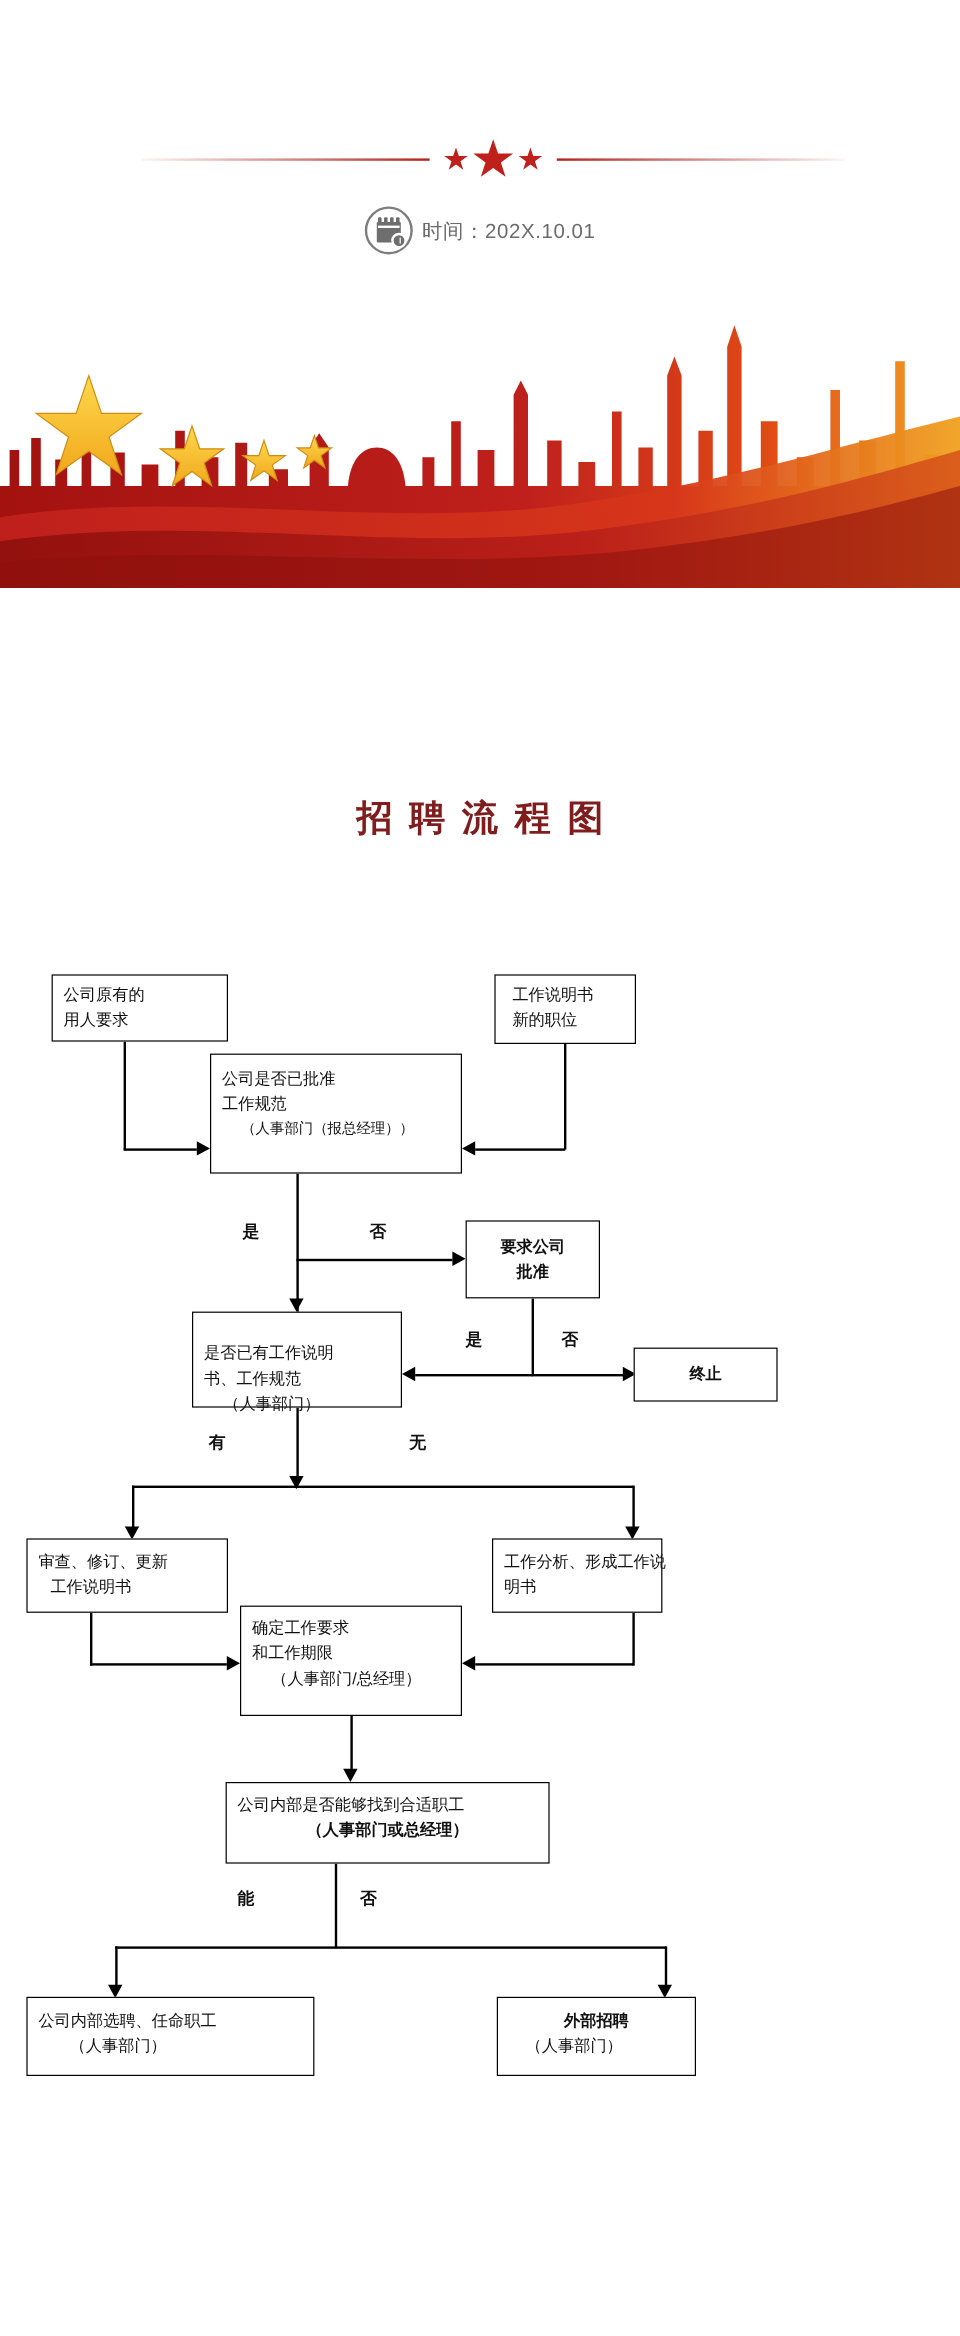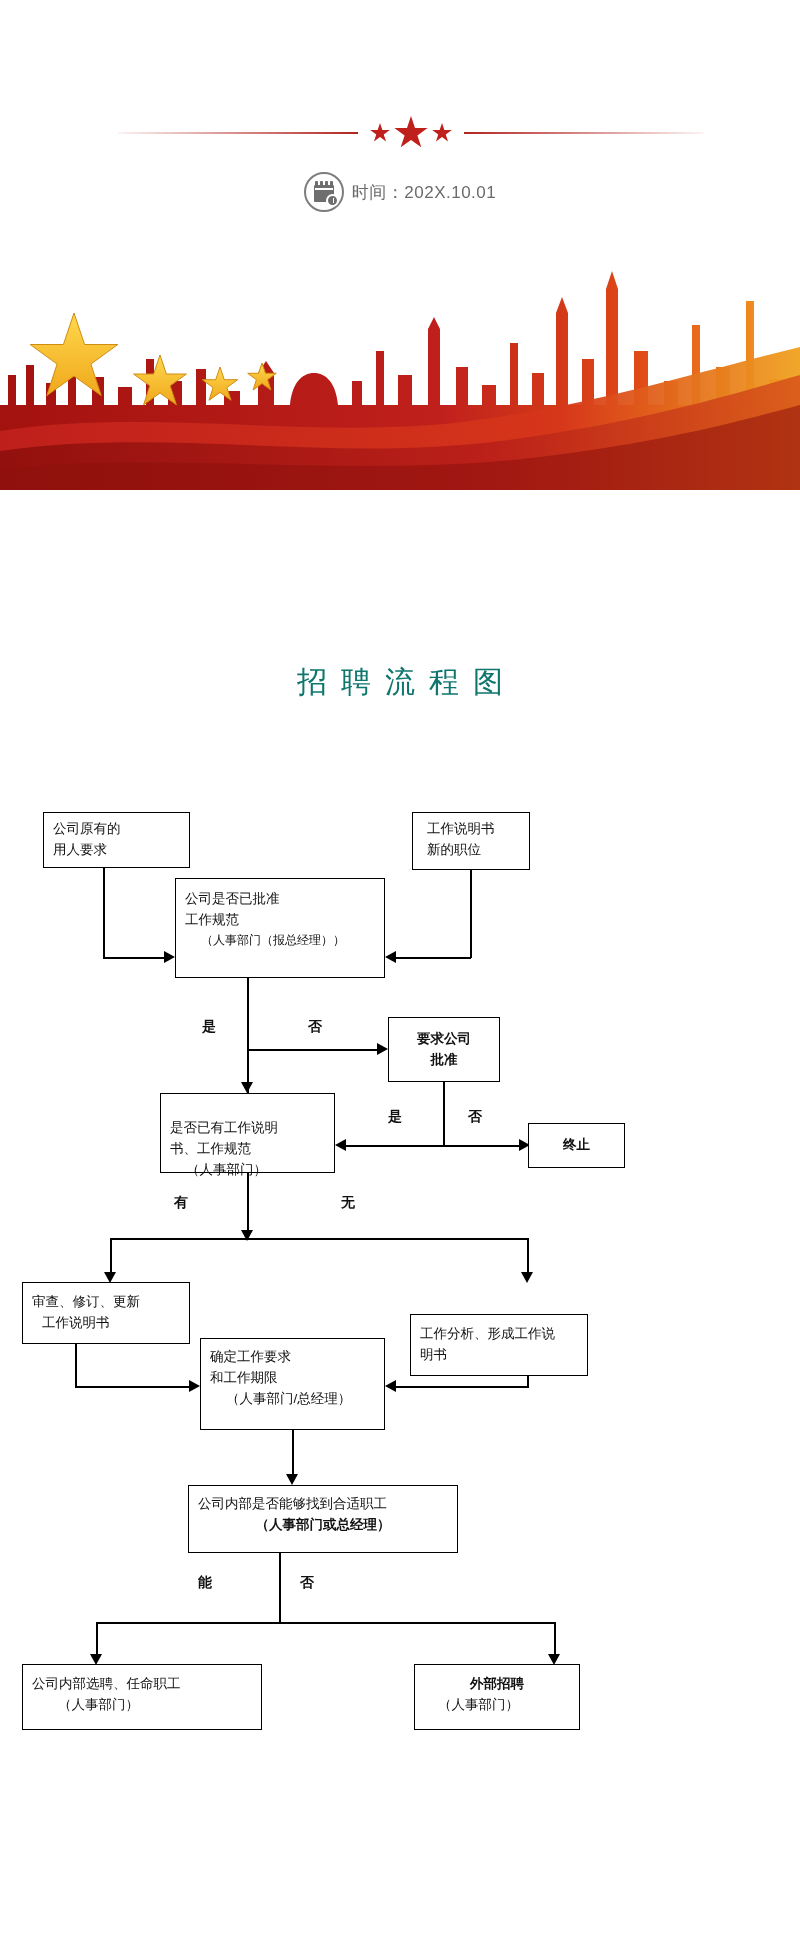--- a/index.html
+++ b/index.html
@@ -112,22 +112,22 @@
   }
   .skyline-wrap svg { display:block; }
 
   
   .doc-title {
     position: absolute;
     left: 0; top: 662px;
     width: 800px;
     text-align: center;
     font-size: 30px;
-    font-weight: normal;
-    color: #0f766e;
+    font-weight: bold;
+    color: #7f1d1d;
     letter-spacing: 14px;
     text-indent: 14px;
     font-family: "Liberation Sans", "DejaVu Sans", sans-serif;
   }
 
   
   .flow {
     position: absolute;
     left: 0; top: 790px;
     width: 800px; height: 1100px;
@@ -308,42 +308,42 @@
 
   <div class="ln-v" style="left:443px; top:292px; height:64px;"></div>
   <div class="ln-h" style="left:346px; top:355px; width:98px;"></div>
   <div class="arw left" style="left:335px; top:349px;"></div>
   <div class="ln-h" style="left:443px; top:355px; width:77px;"></div>
   <div class="arw right" style="left:519px; top:349px;"></div>
 
   <div class="lbl" style="left:388px; top:318px;">是</div>
   <div class="lbl" style="left:468px; top:318px;">否</div>
 
-  <div class="node vc" style="left:528px; top:333px; width:97px; height:45px; text-align:center;justify-content:center;">
+  <div class="node vc" style="left:528px; top:333px; width:120px; height:45px; text-align:center;justify-content:center;">
     <span class="ln ctr">终止</span>
   </div>
 
   <div class="lbl" style="left:174px; top:404px;">有</div>
   <div class="lbl" style="left:341px; top:404px;">无</div>
 
   <div class="ln-v" style="left:247px; top:383px; height:62px;"></div>
   <div class="arw down" style="left:241px; top:440px;"></div>
 
   <div class="ln-h" style="left:110px; top:448px; width:418px;"></div>
   <div class="ln-v" style="left:110px; top:448px; height:38px;"></div>
   <div class="arw down" style="left:104px; top:482px;"></div>
   <div class="ln-v" style="left:527px; top:448px; height:38px;"></div>
   <div class="arw down" style="left:521px; top:482px;"></div>
 
   <div class="node" style="left:22px; top:492px; width:168px; height:62px; padding:9px 9px;font-family:Liberation Serif, serif;">
     <span class="ln">审查、修订、更新</span>
     <span class="ln ind" style="padding-left:10px;">工作说明书</span>
   </div>
 
-  <div class="node" style="left:410px; top:492px; width:178px; height:62px; padding:9px 9px;margin-top:32px;">
+  <div class="node" style="left:410px; top:492px; width:142px; height:62px; padding:9px 9px;">
     <span class="ln">工作分析、形成工作说</span>
     <span class="ln">明书</span>
   </div>
 
   <div class="node" style="left:200px; top:548px; width:185px; height:92px; padding:8px 9px;">
     <span class="ln">确定工作要求</span>
     <span class="ln">和工作期限</span>
     <span class="ln ind">（人事部门/总经理）</span>
   </div>
 

